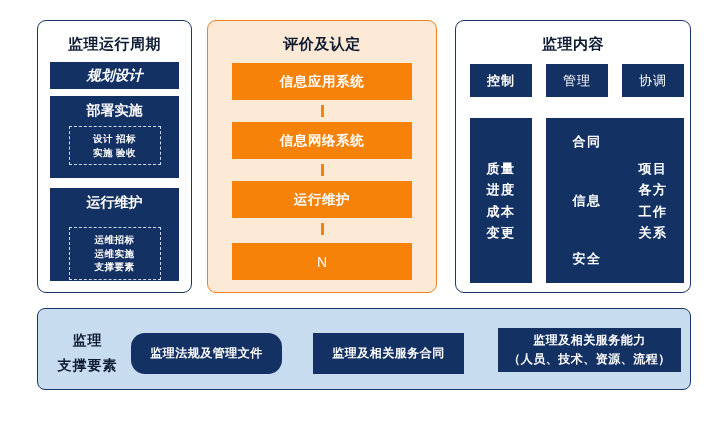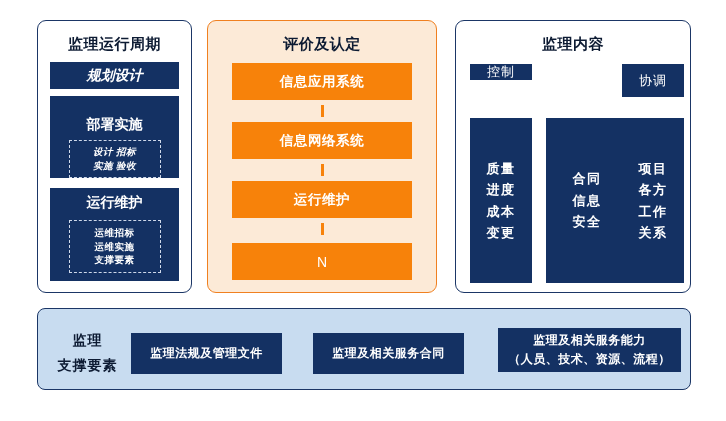--- a/index.html
+++ b/index.html
@@ -183,31 +183,31 @@
 <div id="canvas">
 
   <div class="panel navy" style="left:37px; top:20px; width:155px; height:273px;">
     <div class="panel-title" style="top:14px;">监理运行周期</div>
   </div>
 
   <div class="navy-box centered" style="left:50px; top:62px; width:129px; height:27px;font-style:italic;">
     <div class="nb-title">规划设计</div>
   </div>
 
-  <div class="navy-box" style="left:50px; top:96px; width:129px; height:82px; padding-top:20px;">
+  <div class="navy-box" style="left:50px; top:96px; width:129px; height:82px; padding-top:6px;">
     <div class="nb-title">部署实施</div>
-    <div class="dashed-box" style="margin-top:6px; width:92px; height:39px;font-style:italic;">
+    <div class="dashed-box" style="margin-top:6px; width:92px; height:39px;">
       <div class="dline">设计 招标</div>
       <div class="dline">实施 验收</div>
     </div>
   </div>
 
   <div class="navy-box" style="left:50px; top:188px; width:129px; height:93px; padding-top:6px;">
     <div class="nb-title">运行维护</div>
-    <div class="dashed-box" style="margin-top:8px; width:92px; height:53px;">
+    <div class="dashed-box" style="margin-top:15px; width:92px; height:53px;">
       <div class="dline">运维招标</div>
       <div class="dline">运维实施</div>
       <div class="dline">支撑要素</div>
     </div>
   </div>
 
   <div class="panel orange" style="left:207px; top:20px; width:230px; height:273px;">
     <div class="panel-title" style="top:14px;">评价及认定</div>
   </div>
 
@@ -227,55 +227,58 @@
   <div class="connector" style="left:321px; top:223px; height:12px;"></div>
 
   <div class="orange-box plain" style="left:232px; top:243px; width:180px; height:37px;">
     <span>N</span>
   </div>
 
   <div class="panel navy" style="left:455px; top:20px; width:236px; height:273px;">
     <div class="panel-title" style="top:14px;">监理内容</div>
   </div>
 
-  <div class="hdr-box" style="left:470px; top:64px; width:62px; height:16px;">
+  <div class="hdr-box" style="left:470px; top:64px; width:62px; height:33px;font-weight:bold;">
     <span>控制</span>
+  </div>
+  <div class="hdr-box" style="left:546px; top:64px; width:62px; height:33px;">
+    <span>管理</span>
   </div>
   <div class="hdr-box" style="left:622px; top:64px; width:62px; height:33px;">
     <span>协调</span>
   </div>
 
   <div class="col-box" style="left:470px; top:118px; width:62px; height:165px;">
     <div class="cline">质量</div>
     <div class="cline">进度</div>
     <div class="cline">成本</div>
     <div class="cline">变更</div>
   </div>
 
-  <div class="col-box" style="left:546px; top:118px; width:82px; height:165px;">
+  <div class="col-box" style="left:546px; top:118px; width:82px; height:165px;gap:37px;">
     <div class="cline">合同</div>
     <div class="cline">信息</div>
     <div class="cline">安全</div>
   </div>
 
   <div class="col-box" style="left:622px; top:118px; width:62px; height:165px;">
     <div class="cline">项目</div>
     <div class="cline">各方</div>
     <div class="cline">工作</div>
     <div class="cline">关系</div>
   </div>
 
   <div id="bottom-bar" style="left:37px; top:308px; width:654px; height:82px;"></div>
 
   <div id="bottom-label" style="left:45px; top:328px; width:85px;">
     <div>监理</div>
     <div>支撑要素</div>
   </div>
 
-  <div class="bb-box" style="left:131px; top:333px; width:151px; height:41px;">
+  <div class="bb-box" style="left:131px; top:333px; width:151px; height:41px;border-radius:14px;">
     <div class="bline">监理法规及管理文件</div>
   </div>
 
   <div class="bb-box" style="left:313px; top:333px; width:151px; height:41px;">
     <div class="bline">监理及相关服务合同</div>
   </div>
 
   <div class="bb-box" style="left:498px; top:328px; width:183px; height:44px;">
     <div class="bline">监理及相关服务能力</div>
     <div class="bline">（人员、技术、资源、流程）</div>

